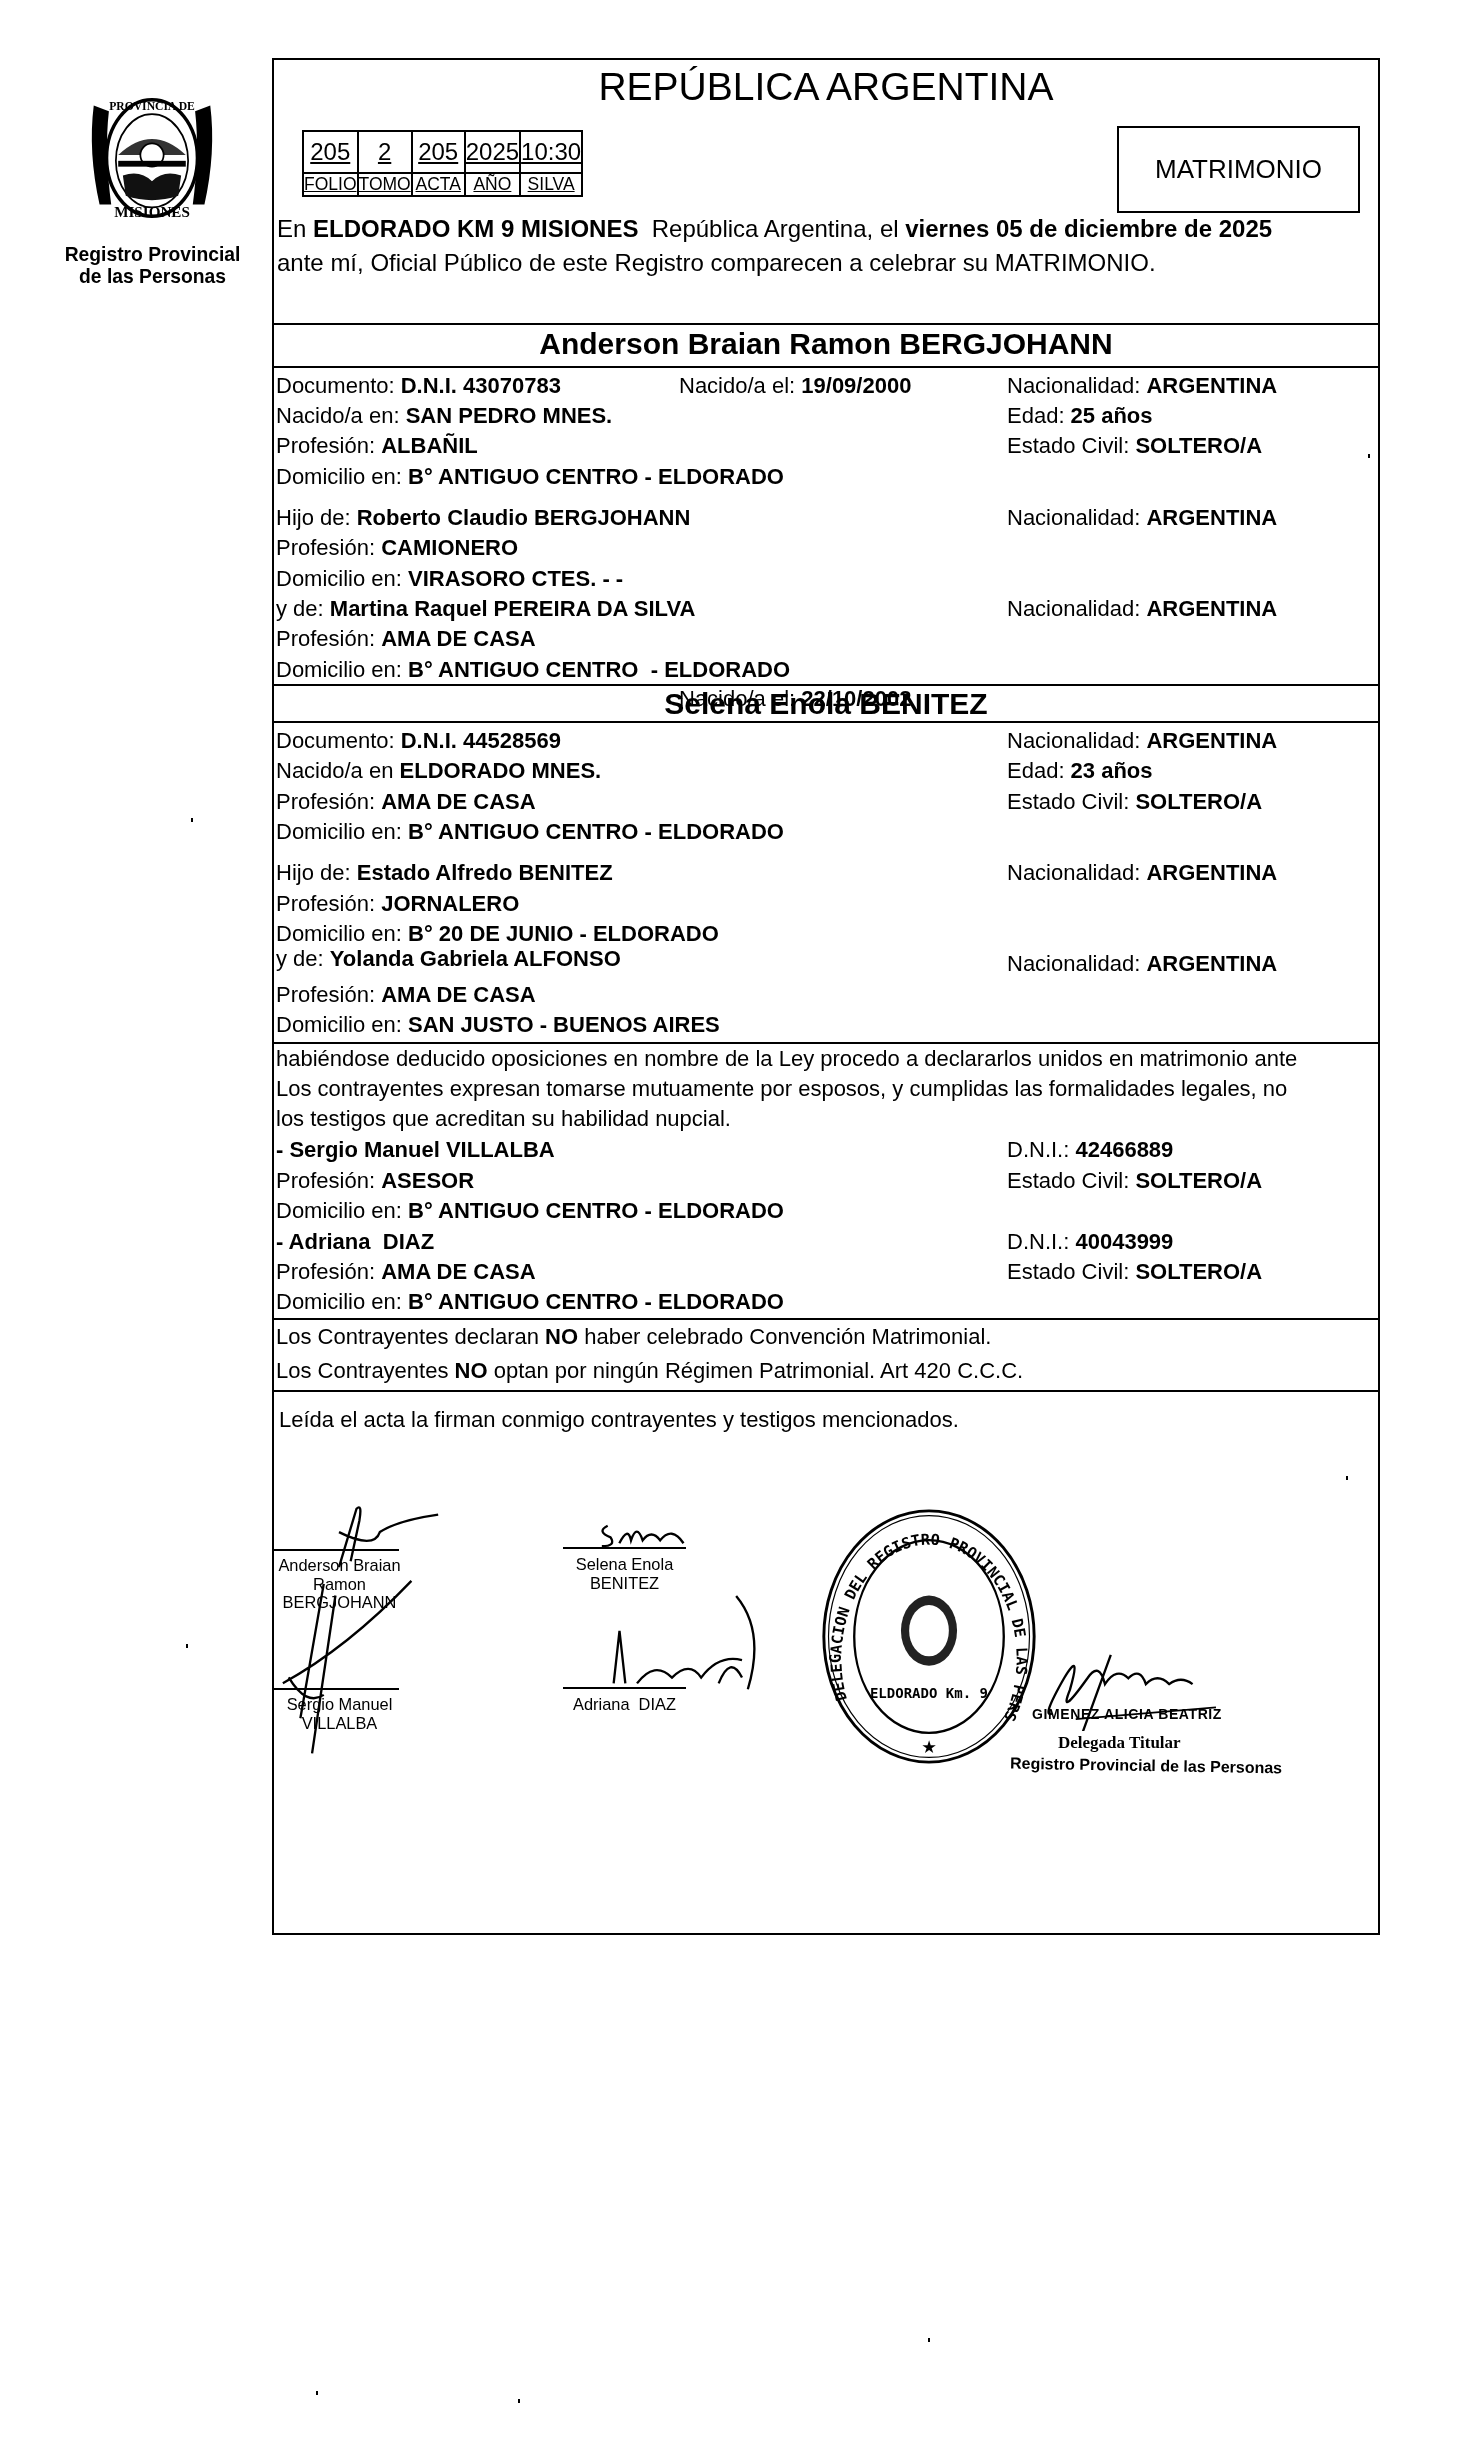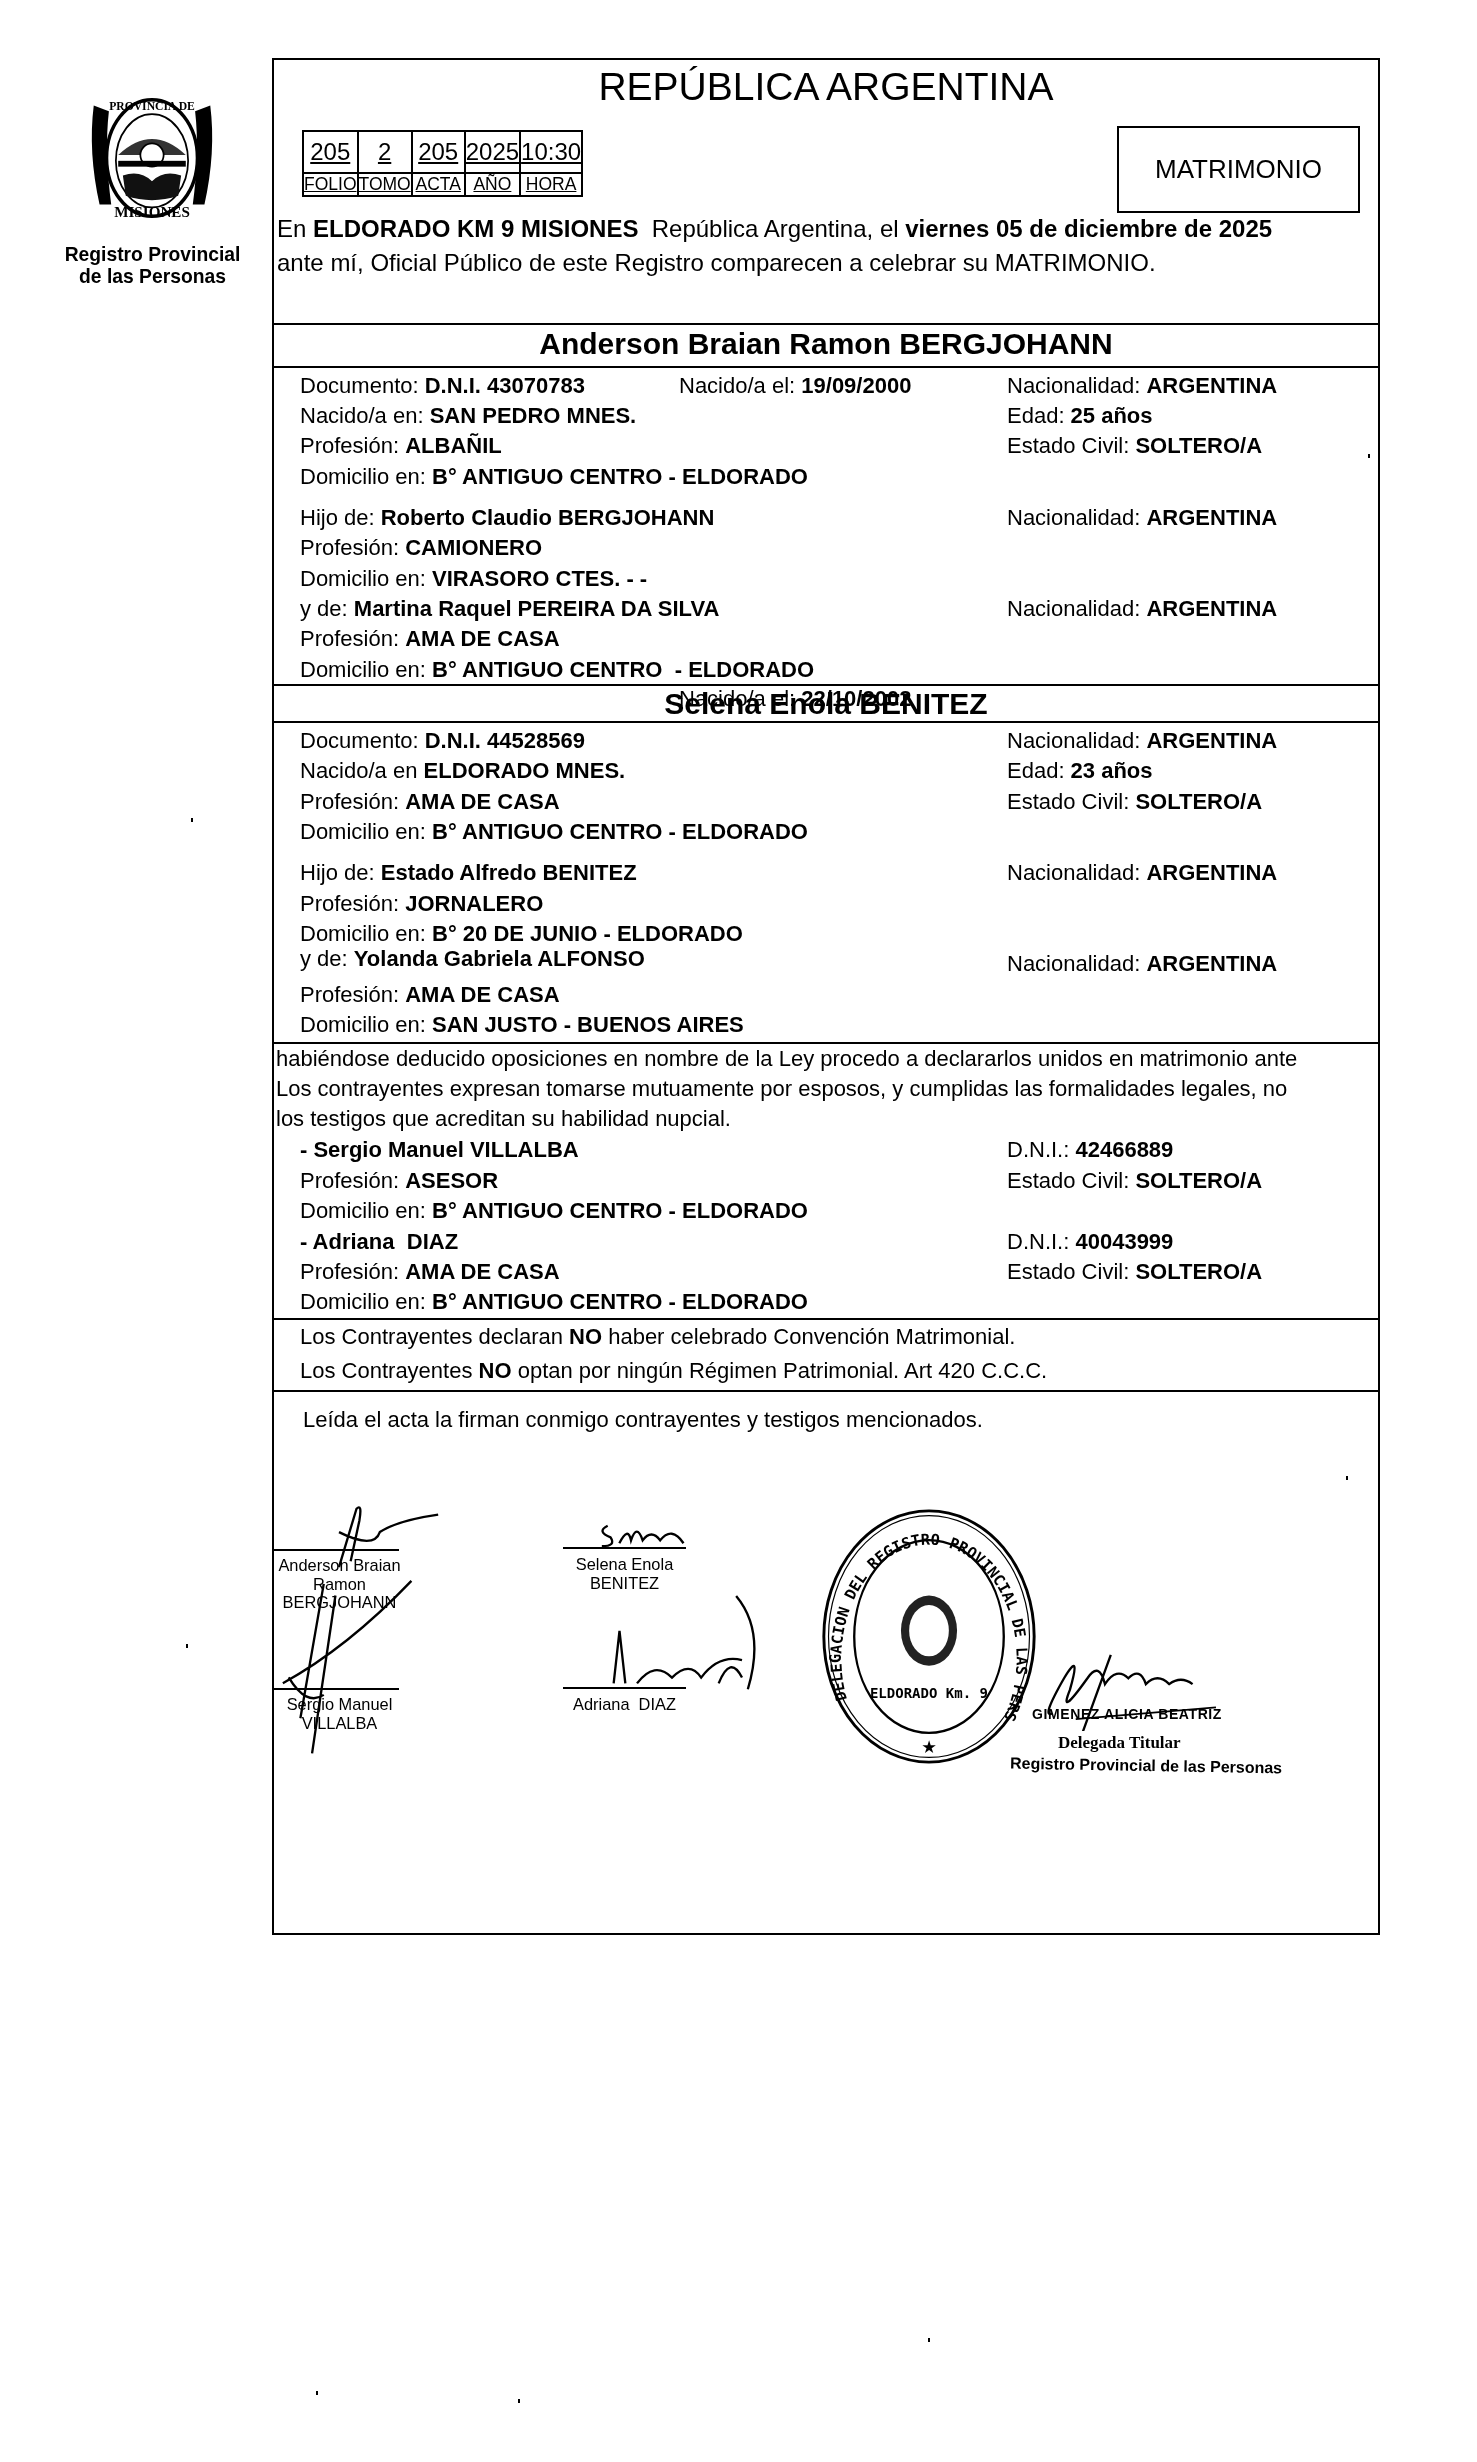--- a/index.html
+++ b/index.html
@@ -32,21 +32,21 @@
               font-size: 26px; }
 
   #intro { left: 277px; top: 212px; width: 1105px; font-size: 24px; line-height: 34px; white-space: nowrap; }
 
   .hline { position: absolute; left: 272px; width: 1108px; border-top: 2.3px solid #000; }
 
   .section-title { position: absolute; left: 272px; width: 1108px; text-align: center;
                    font-size: 30px; font-weight: bold; }
 
   .row { position: absolute; font-size: 22px; line-height: 30px; white-space: nowrap; }
-  .col1 { left: 276px; margin-left: 24px; }
+  .col1 { left: 276px; }
   .col2 { left: 679px; }
   .col3 { left: 1007px; }
 
   .para { position: absolute; left: 276px; width: 1099px; font-size: 22px; line-height: 30px; }
 
   
   .sig-line { position: absolute; border-top: 2.3px solid #000; }
   .sig-label { position: absolute; font-size: 16.4px; text-align: center; line-height: 18.7px; }
   .sig-svg { position: absolute; }
 
@@ -87,21 +87,21 @@
     <td>2</td>
     <td>205</td>
     <td>2025</td>
     <td>10:30</td>
   </tr>
   <tr class="lbl">
     <td>FOLIO</td>
     <td>TOMO</td>
     <td>ACTA</td>
     <td>AÑO</td>
-    <td>HORA</td>
+    <td>SILVA</td>
   </tr>
 </tbody>
   </table>
 
 <div id="type-box" class="abs">MATRIMONIO</div>
 
 <div id="intro" class="abs">
   <div><span>En </span><b>ELDORADO KM 9 MISIONES</b><span style="white-space:pre">  República Argentina, el </span><b>viernes 05 de diciembre de 2025</b></div>
   <div>ante mí, Oficial Público de este Registro comparecen a celebrar su MATRIMONIO.</div>
 </div>

